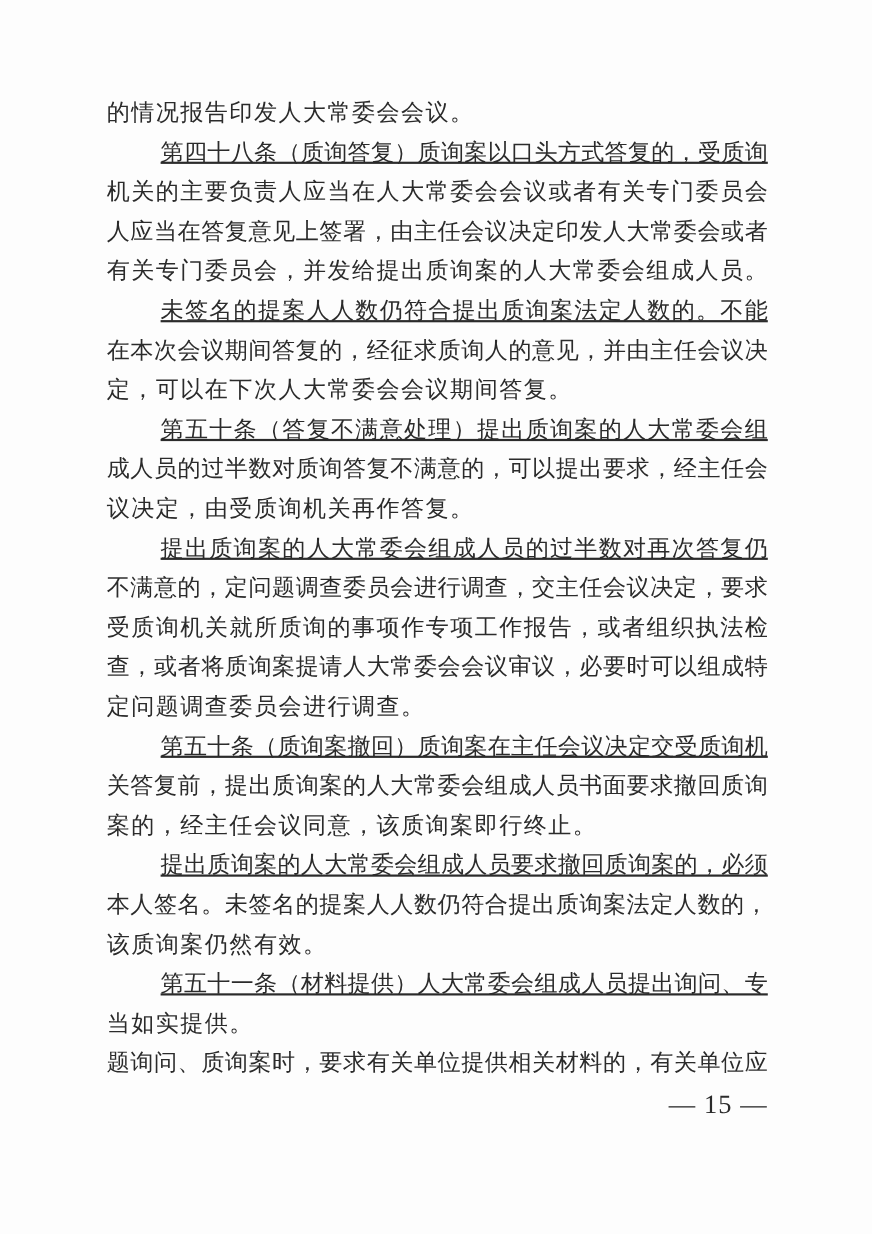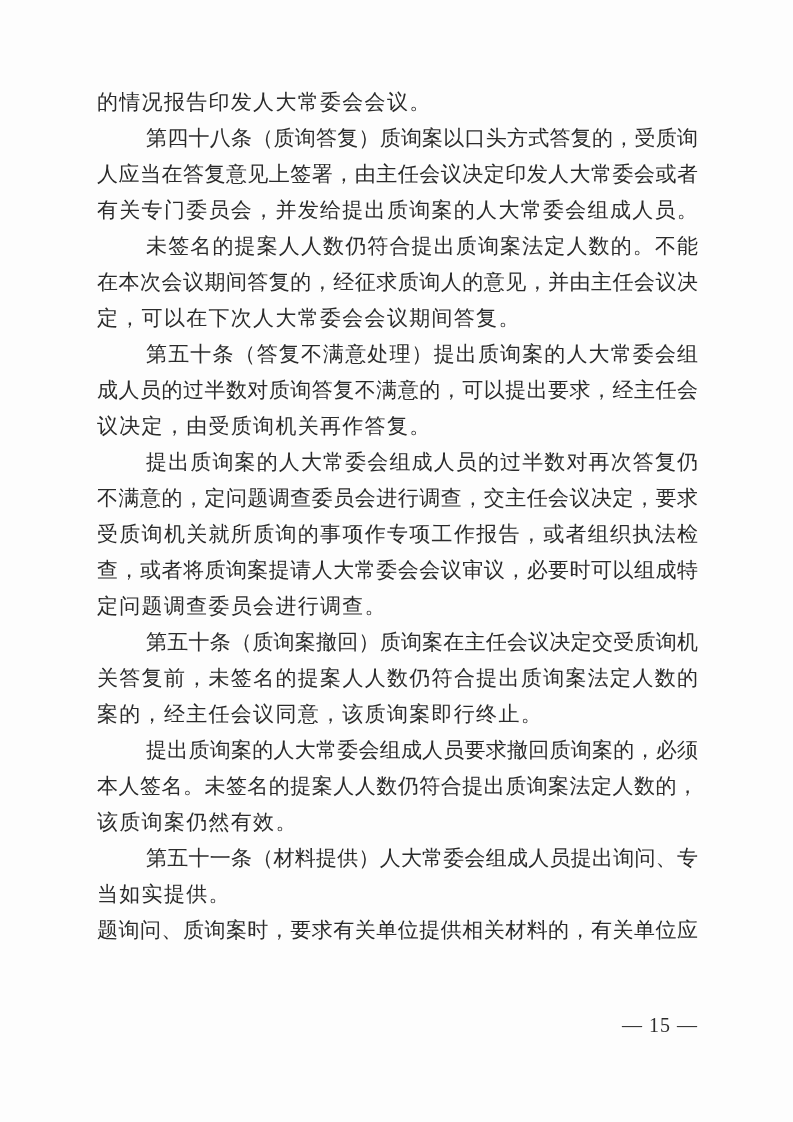--- a/index.html
+++ b/index.html
@@ -29,51 +29,53 @@
     white-space: nowrap;
   }
   .line.fill {
     white-space: normal;
     letter-spacing: 0;
     text-align: justify;
     text-align-last: justify;
   }
   .line.indent {
     text-indent: 49px;
+    text-decoration: underline;
   }
   .page-number {
     position: absolute;
-    top: 1014px;
+    top: 992px;
     right: 95px;
-    font-size: 20px;
+    font-size: 24px;
     letter-spacing: 1px;
   }
 </style>
 </head>
 <body style="background: rgb(253, 253, 253); color: rgb(43, 43, 43);">
 
 <div class="page">
   <div class="text-block">
       <div class="line">的情况报告印发人大常委会会议。</div>
       <div class="line indent fill">第四十八条（质询答复）质询案以口头方式答复的，受质询</div>
+      <div class="line fill">机关的主要负责人应当在人大常委会会议或者有关专门委员会</div>
       <div class="line fill">人应当在答复意见上签署，由主任会议决定印发人大常委会或者</div>
       <div class="line">有关专门委员会，并发给提出质询案的人大常委会组成人员。</div>
       <div class="line indent fill">未签名的提案人人数仍符合提出质询案法定人数的。不能</div>
       <div class="line fill">在本次会议期间答复的，经征求质询人的意见，并由主任会议决</div>
       <div class="line">定，可以在下次人大常委会会议期间答复。</div>
       <div class="line indent fill">第五十条（答复不满意处理）提出质询案的人大常委会组</div>
       <div class="line fill">成人员的过半数对质询答复不满意的，可以提出要求，经主任会</div>
       <div class="line">议决定，由受质询机关再作答复。</div>
       <div class="line indent fill">提出质询案的人大常委会组成人员的过半数对再次答复仍</div>
       <div class="line fill">不满意的，定问题调查委员会进行调查，交主任会议决定，要求</div>
       <div class="line fill">受质询机关就所质询的事项作专项工作报告，或者组织执法检</div>
       <div class="line fill">查，或者将质询案提请人大常委会会议审议，必要时可以组成特</div>
       <div class="line">定问题调查委员会进行调查。</div>
       <div class="line indent fill">第五十条（质询案撤回）质询案在主任会议决定交受质询机</div>
-      <div class="line fill">关答复前，未签名的提案人人数仍符合提出质询案法定人数的</div>
+      <div class="line fill">关答复前，提出质询案的人大常委会组成人员书面要求撤回质询</div>
       <div class="line">案的，经主任会议同意，该质询案即行终止。</div>
       <div class="line indent fill">提出质询案的人大常委会组成人员要求撤回质询案的，必须</div>
       <div class="line fill">本人签名。未签名的提案人人数仍符合提出质询案法定人数的，</div>
       <div class="line">该质询案仍然有效。</div>
       <div class="line indent fill">第五十一条（材料提供）人大常委会组成人员提出询问、专</div>
       <div class="line">当如实提供。</div>
       <div class="line fill">题询问、质询案时，要求有关单位提供相关材料的，有关单位应</div>
     </div>
   <div class="page-number">— 15 —</div>
 </div>

